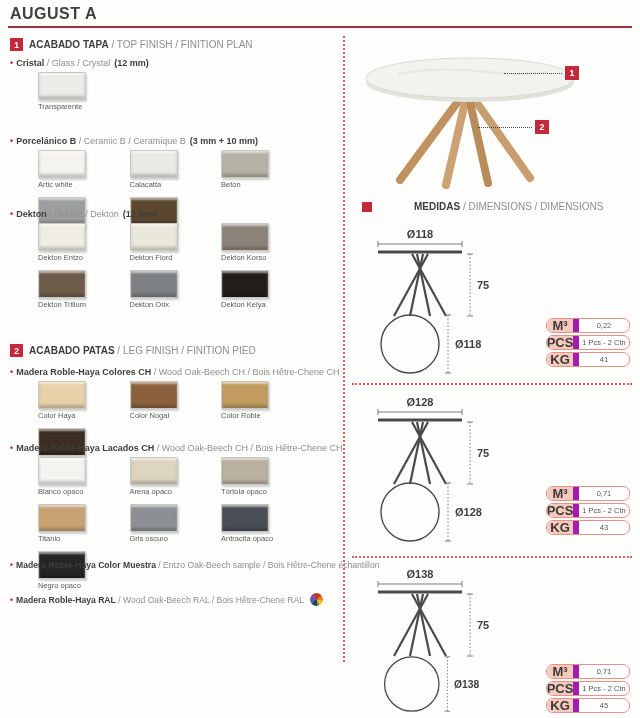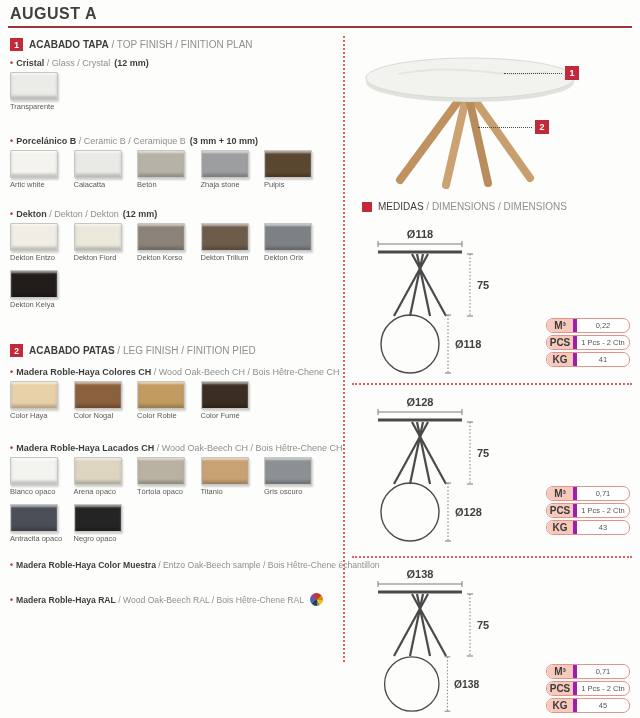--- a/index.html
+++ b/index.html
@@ -20,57 +20,57 @@
   .sec-rest{color:#8f8f8f;white-space:pre;}
 
   
   .group{position:absolute;left:10px;width:332px;}
   .g-head{font-size:9px;color:#3d3d3d;margin-bottom:4px;white-space:nowrap;}
   .bullet{color:#c2293a;font-weight:bold;margin-right:3px;}
   .g-bold{font-weight:bold;}
   .g-mid{color:#8f8f8f;white-space:pre;margin-top:15px;}
   .g-note{font-weight:bold;margin-left:4px;}
   .sw-row{display:flex;flex-wrap:wrap;row-gap:8px;}
-  .sw{width:63.5px;}
+  .sw{width:63.5px;margin-left:28px;}
   .chip{width:46px;height:26px;border:1px solid #c6c6c2;border-radius:1px;
         box-shadow:inset 0 2px 2px rgba(255,255,255,.55), inset 0 -3px 3px rgba(0,0,0,.20), 1px 2px 2px rgba(0,0,0,.18);}
   .sw-label{font-size:7.5px;color:#5a5a5a;margin-top:2px;}
 
   
   .xline{position:absolute;left:10px;width:332px;font-size:8.6px;color:#3d3d3d;white-space:nowrap;}
   .ral-icon{display:inline-block;width:13px;height:13px;border-radius:50%;vertical-align:-3px;margin-left:6px;
     background:conic-gradient(#c0392b 0 14%, #e67e22 14% 28%, #f1c40f 28% 42%, #7f8c8d 42% 50%, #2c3e50 50% 64%, #3a6ea5 64% 78%, #8e44ad 78% 92%, #c0392b 92% 100%);}
 
   
   .photo{position:absolute;left:352px;top:36px;width:280px;height:158px;}
   .photo svg{position:absolute;left:6px;top:6px;}
   .callout{position:absolute;width:14px;height:14px;background:#c2293a;color:#fff;font-size:9px;font-weight:bold;
            display:flex;align-items:center;justify-content:center;}
   .leader{position:absolute;border-top:1px dotted #4a4a4a;height:0;}
 
   
   .med-title{position:absolute;left:362px;top:201px;font-size:10px;color:#3d3d3d;display:flex;align-items:center;gap:6px;}
   .med-sq{width:10px;height:10px;background:#c2293a;flex:0 0 10px;}
-  .med-bold{font-weight:normal;}
+  .med-bold{font-weight:bold;margin-left:36px;}
   .med-rest{color:#8f8f8f;white-space:pre;}
 
   .variant{position:absolute;left:352px;width:280px;height:156px;}
   .elev{position:absolute;left:18px;top:4px;width:130px;height:92px;}
   .topv{position:absolute;left:24px;top:88px;width:125px;height:64px;}
   svg text{font-family:"Liberation Sans","DejaVu Sans",sans-serif;font-size:11px;font-weight:bold;fill:#3f3f3f;}
   .ink{stroke:#4a4a4a;}
   .ink.top{stroke-width:3;}
   .ink.leg{stroke-width:2.2;}
   .dim{stroke:#7a7a7a;stroke-width:1;}
   .dim.dot{stroke-dasharray:1.5 2;}
   .topv circle{fill:none;stroke:#4a4a4a;stroke-width:1.4;}
 
   .spec{position:absolute;left:194px;top:94px;width:84px;}
   .spec-row{display:flex;align-items:stretch;height:13px;border:1px solid #e0948c;border-radius:7px;margin-bottom:2px;overflow:hidden;background:#fff;}
-  .spec-h{width:26px;background:#f6c9bd;border-right:4px solid #a21caf;font-size:10px;font-weight:bold;color:#3a3a3a;
+  .spec-h{width:26px;background:#f6c9bd;border-right:6px solid #a21caf;font-size:13px;font-weight:bold;color:#3a3a3a;
           display:flex;align-items:center;justify-content:center;border-radius:6px 0 0 6px;}
   .spec-v{flex:1;font-size:7.5px;color:#555;display:flex;align-items:center;justify-content:center;}
 
   .hdivider{position:absolute;left:352px;width:280px;border-top:2px dotted #e06060;}
 </style>
 </head>
 <body>
 
 <div class="page">
 

